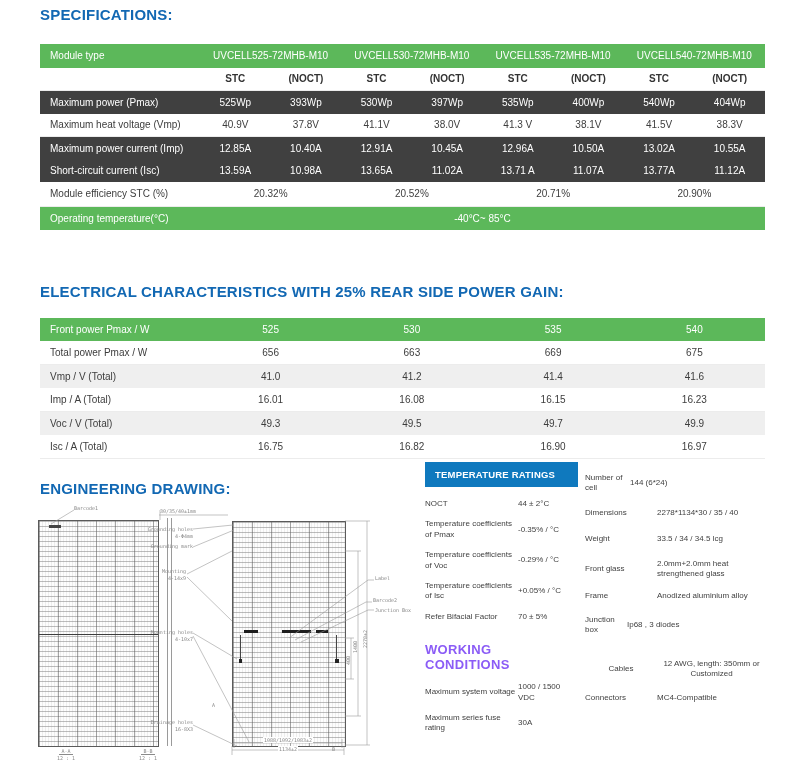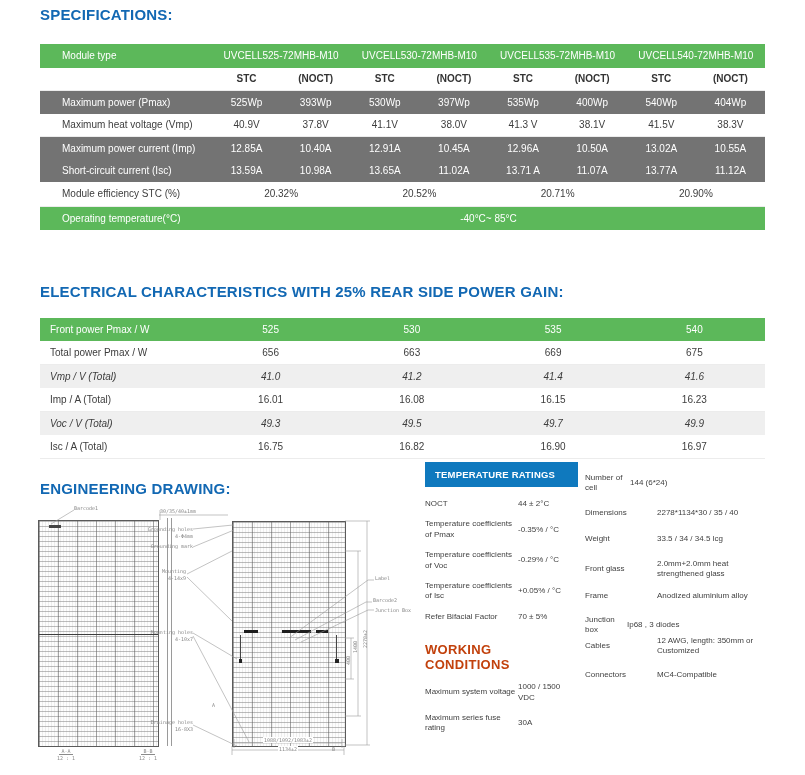--- a/index.html
+++ b/index.html
@@ -3,43 +3,43 @@
 <meta charset="utf-8">
 <style>
   html,body{margin:0;padding:0;background:#fff;}
   body{width:805px;height:775px;position:relative;overflow:hidden;
        font-family:"Liberation Sans", sans-serif;color:#3d3d3d;}
   .abs{position:absolute;}
   .section-title{font-size:15px;font-weight:bold;color:#1268b3;letter-spacing:.2px;}
   
   .tbl{width:725px;font-size:10px;}
   .row{display:grid;align-items:center;}
-  .t1 .row{grid-template-columns:160px repeat(8,1fr);padding-left:12px;}
+  .t1 .row{grid-template-columns:160px repeat(8,1fr);}
   .t2 .row{grid-template-columns:160px repeat(4,1fr);height:23px;}
   .t1 .row{height:22.5px;}
   .t1 .row.tall{height:23.5px;}
   .green{background:#5CB85A;color:#fff;}
-  .blue{background:#737373;color:#fff;}
+  .blue{background:#404040;color:#fff;}
   .plain{background:#fff;color:#3d3d3d;border-bottom:1px solid #ececec;}
-  .grayrow{background:#EFEFEF;color:#3d3d3d;font-style:italic;}
+  .grayrow{background:#EFEFEF;color:#3d3d3d;}
   .lbl{padding-left:10px;text-align:left;}
   .v{text-align:center;}
   .s2{grid-column:span 2;}
   .s8{grid-column:span 8;}
   .subhead{font-weight:bold;color:#333;}
   
   .panel-head{height:25px;background:#0F79BE;color:#fff;font-weight:bold;
               font-size:9.5px;display:flex;align-items:center;padding-left:10px;
               letter-spacing:.2px;}
   .mini{font-size:8px;line-height:1.3;color:#3f3f3f;}
   .mrow{display:flex;align-items:center;margin-top:10px;}
   .mlbl{flex:0 0 93px;}
   .mval{flex:1;}
   .mc .mlbl{flex:0 0 72px;}
-  .wc-title{font-size:13px;font-weight:bold;color:#c2410c;letter-spacing:.3px;}
+  .wc-title{font-size:13px;font-weight:bold;color:#8b5cf6;letter-spacing:.3px;}
   
   .draw{width:395px;height:272px;font-family:"DejaVu Sans Mono", monospace;
         font-size:5px;color:#8a8a8a;}
   .pnl{position:absolute;background-color:#fdfdfd;border:1.3px solid #5a5a5a;
     background-image:
       repeating-linear-gradient(to right, rgba(140,140,140,.14) 0 1px, transparent 1px 3px),
       repeating-linear-gradient(to bottom, rgba(90,90,90,.40) 0 1px, transparent 1px 5px),
       repeating-linear-gradient(to right, rgba(80,80,80,.50) 0 1px, transparent 1px 19px);}
   .midline{position:absolute;left:0;right:0;top:50%;height:1.4px;background:#3c3c3c;}
   .jbar{position:absolute;height:3.5px;background:#1d1d1d;}
@@ -322,21 +322,21 @@
       <div class="mval">2.0mm+2.0mm heat strengthened glass</div>
     </div>
     <div class="mrow" style="margin-top:12px;">
       <div class="mlbl">Frame</div>
       <div class="mval">Anodized aluminium alloy</div>
     </div>
     <div class="mrow" style="margin-top:13px;">
       <div class="mlbl" style="max-width:42px;">Junction box</div>
       <div class="mval">Ip68 , 3 diodes</div>
     </div>
-    <div class="mrow" style="margin-top:0;">
+    <div class="mrow" style="margin-top:23px;text-align:center;">
       <div class="mlbl">Cables</div>
       <div class="mval">12 AWG, length: 350mm or Customized</div>
     </div>
     <div class="mrow" style="margin-top:14px;">
       <div class="mlbl">Connectors</div>
       <div class="mval">MC4-Compatible</div>
     </div>
   </div>
 </div>
 

